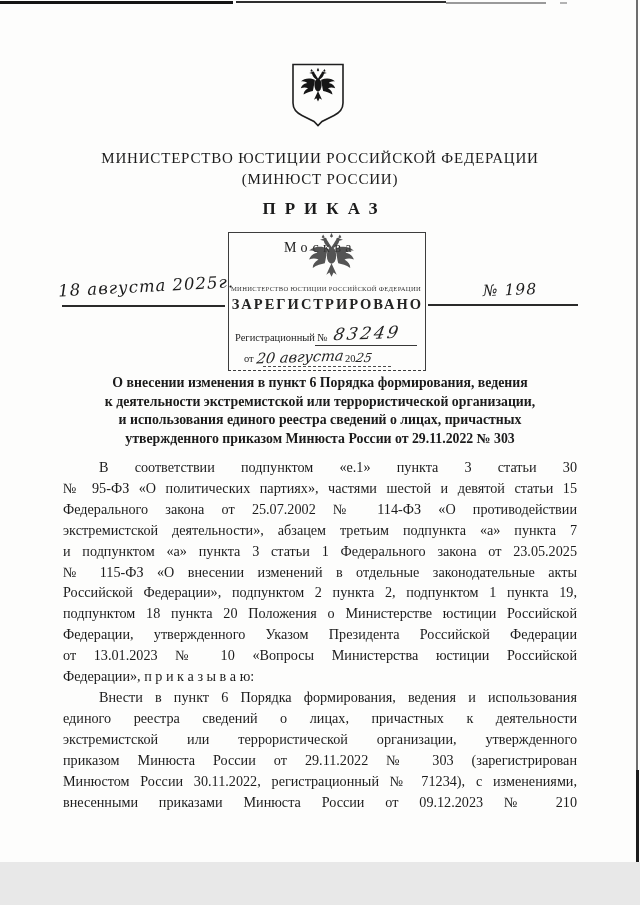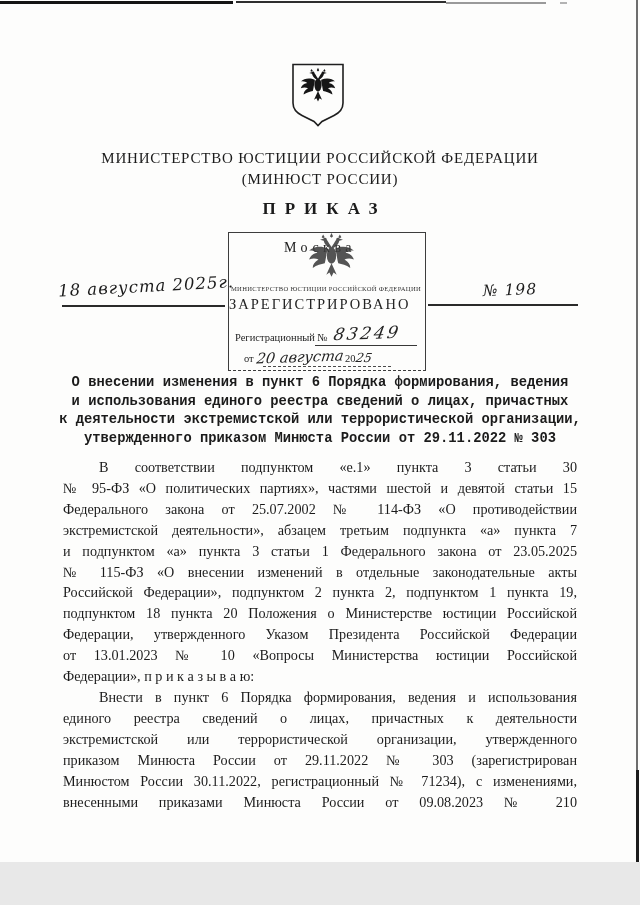--- a/index.html
+++ b/index.html
@@ -35,36 +35,36 @@
   .date-rule { left:62px; top:305px; width:163px; }
   .num-rule  { left:428px; top:304px; width:150px; }
 
   .stamp { left:228px; top:232px; width:196px; height:137px;
     border:1.4px solid #3d3d3d; border-bottom-style:dashed; z-index:2; color:#242424; }
   .stamp > div { position:absolute; }
   .stamp-eagle { left:76px; top:0; width:53px; height:50px; opacity:0.88; }
   .stamp-ministry { left:1px; top:52px; width:192px; text-align:center;
     font-size:6.6px; letter-spacing:0.3px; white-space:nowrap; color:#323232;
     font-family:"Liberation Serif", serif; }
-  .stamp-registered { left:0; top:63px; width:194px; text-align:left;
-    font-size:14.5px; font-weight:normal; letter-spacing:2px; }
+  .stamp-registered { left:0; top:63px; width:194px; text-align:right;
+    font-size:14.5px; font-weight:bold; letter-spacing:2px; }
   .stamp-reg-row { left:6px; top:92px; font-size:10.5px; white-space:nowrap; }
   .stamp-reg-value { display:inline-block; font-size:17px; letter-spacing:2.5px;
     transform:skewX(-12deg) rotate(-2deg); position:relative; top:-2px; margin-left:6px; }
   .stamp-reg-rule { left:86px; top:112px; width:102px; background:#383838; height:1.2px; }
   .stamp-date-row { left:15px; top:116px; font-size:10.5px; white-space:nowrap; }
   .stamp-date-value { display:inline-block; font-size:14.5px;
     transform:skewX(-10deg) rotate(-2deg); margin:0 2px 0 3px; }
   .stamp-year-value { display:inline-block; font-size:12.5px; transform:skewX(-10deg); }
   .stamp-date-rule { left:34px; top:133px; width:128px; height:0;
     border-bottom:1.2px dashed #4a4a4a; }
 
   .title { left:55px; top:374px; width:530px; font-weight:bold;
     font-size:13.8px; line-height:18.5px; }
-  .title-line { text-align:center;font-family:Liberation Mono, monospace; }
+  .title-line { text-align:center; }
 
   .body { left:63px; top:457px; width:514px; font-size:14.2px; line-height:20.9px; }
   .body-line { text-align:justify; text-align-last:justify; }
   .body-line.indent { text-indent:36px; }
   .body-line.no-stretch { text-align-last:left; }
 </style>
 </head>
 <body>
 
 <div class="page">
@@ -126,22 +126,22 @@
     </div>
     <div class="stamp-reg-rule"></div>
     <div class="stamp-date-row">
       <span>от</span><span class="hw stamp-date-value">20 августа</span><span>20</span><span class="hw stamp-year-value">25</span>
     </div>
     <div class="stamp-date-rule"></div>
   </div>
 
   <div class="abs title">
       <div class="title-line">О внесении изменения в пункт 6 Порядка формирования, ведения</div>
+      <div class="title-line">к деятельности экстремистской или террористической организации,</div>
       <div class="title-line">и использования единого реестра сведений о лицах, причастных</div>
-      <div class="title-line">к деятельности экстремистской или террористической организации,</div>
       <div class="title-line">утвержденного приказом Минюста России от 29.11.2022 № 303</div>
     </div>
 
   <div class="abs body">
     <div class="para">
         <div class="body-line indent">В соответствии подпунктом «е.1» пункта 3 статьи 30</div>
         <div class="body-line">№ 95-ФЗ «О политических партиях», частями шестой и девятой статьи 15</div>
         <div class="body-line">Федерального закона от 25.07.2002 № 114-ФЗ «О противодействии</div>
         <div class="body-line">экстремистской деятельности», абзацем третьим подпункта «а» пункта 7</div>
         <div class="body-line">и подпунктом «а» пункта 3 статьи 1 Федерального закона от 23.05.2025</div>
@@ -151,17 +151,17 @@
         <div class="body-line">Федерации, утвержденного Указом Президента Российской Федерации</div>
         <div class="body-line">от 13.01.2023 № 10 «Вопросы Министерства юстиции Российской</div>
         <div class="body-line no-stretch">Федерации», п р и к а з ы в а ю:</div>
       </div>
     <div class="para">
         <div class="body-line indent">Внести в пункт 6 Порядка формирования, ведения и использования</div>
         <div class="body-line">единого реестра сведений о лицах, причастных к деятельности</div>
         <div class="body-line">экстремистской или террористической организации, утвержденного</div>
         <div class="body-line">приказом Минюста России от 29.11.2022 № 303 (зарегистрирован</div>
         <div class="body-line">Минюстом России 30.11.2022, регистрационный № 71234), с изменениями,</div>
-        <div class="body-line">внесенными приказами Минюста России от 09.08.2023 № 210</div>
+        <div class="body-line">внесенными приказами Минюста России от 09.12.2023 № 210</div>
       </div>
   </div>
 
 </div>
 
 </body></html>

